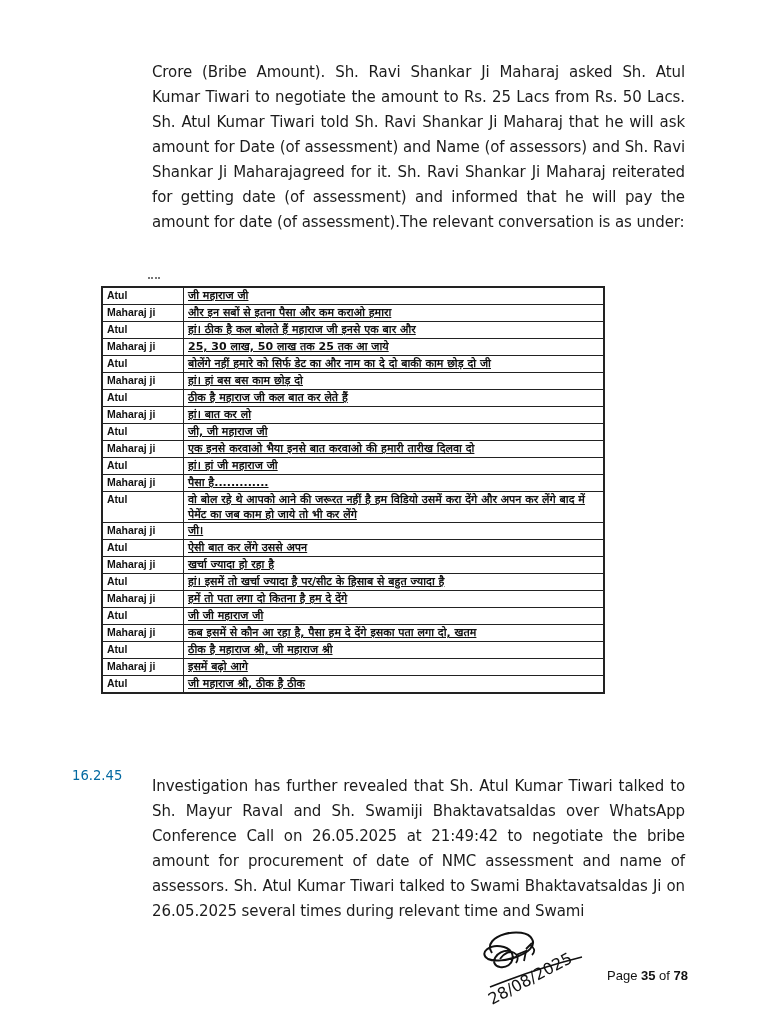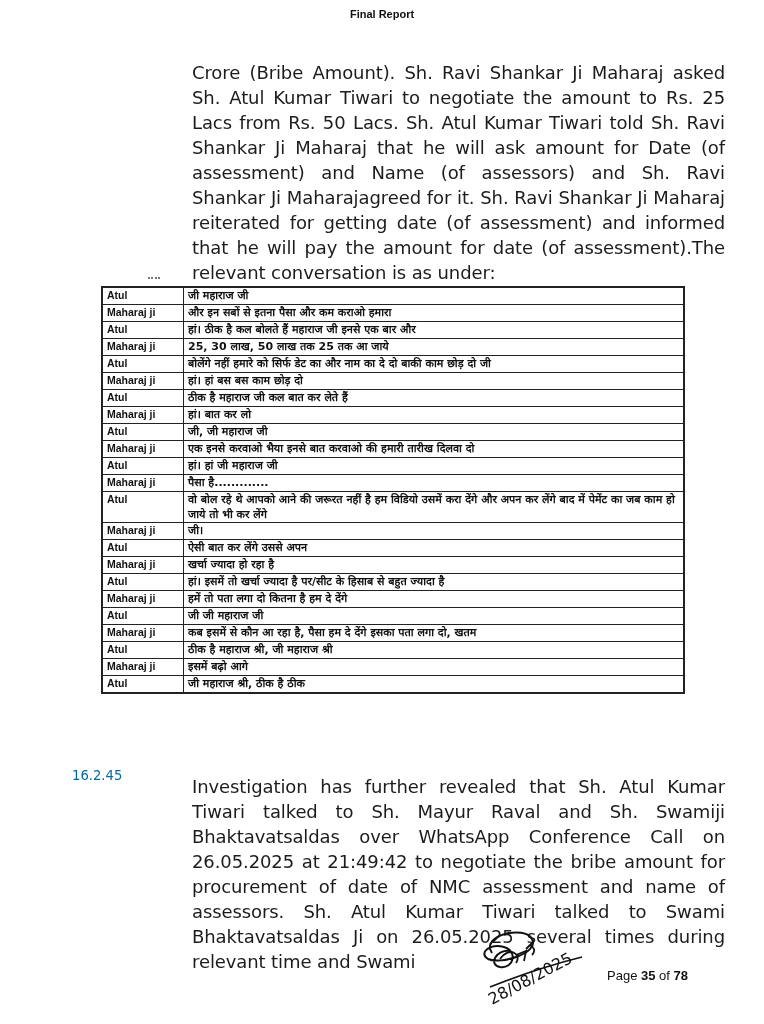--- a/index.html
+++ b/index.html
@@ -7,64 +7,62 @@
       width: 764px; height: 1024px; position: relative; overflow: hidden;
       font-family: "DejaVu Sans", sans-serif; color: #1a1a1a;
     }
     .header {
       position: absolute; top: 8px; left: 0; width: 764px;
       text-align: center; font-family: "Liberation Sans", sans-serif;
       font-weight: bold; font-size: 11px; line-height: 12px; color: #111;
     }
     .para {
       position: absolute; left: 152px; width: 533px;
-      font-family: "DejaVu Sans", sans-serif; font-size: 18px;
+      font-family: "DejaVu Sans", sans-serif; font-size: 15px;
       line-height: 25px; text-align: justify; color: #1c1c1c;
       letter-spacing: -0.1px;
-      margin-left: 40px;
     }
     .para1 { top: 60px; }
     .para2 { top: 774px; }
     .para-num {
       position: absolute; left: 72px; top: 763px;
       font-family: "DejaVu Sans", sans-serif; font-size: 13.2px; line-height: 25px;
       color: #0369a1;
     }
     table.conv {
-      position: absolute; top: 286px; left: 101px; width: 584px;
+      position: absolute; top: 286px; left: 101px; width: 504px;
       border-collapse: collapse; border: 2px solid #222;
       font-family: "DejaVu Sans", sans-serif;
     }
     table.conv td {
       border: 1.4px solid #222; padding: 0 4px; height: 16px;
       font-size: 11px; line-height: 15px; vertical-align: top; color: #111;
     }
     table.conv td.speaker {
       width: 72px; font-family: "Liberation Sans", sans-serif;
       font-weight: bold; font-size: 10.5px; white-space: nowrap;
     }
-    table.conv td.line { font-weight: bold; }
+    table.conv td.line { font-weight: bold; text-decoration: underline; }
     .tick-marks {
       position: absolute; left: 148px; top: 277px; width: 12px; height: 3px;
       border-top: 2px dotted #777;
     }
     .signature {
       position: absolute; left: 470px; top: 925px; width: 130px; height: 90px;
     }
     .page-num {
       position: absolute; left: 607px; top: 968px;
       font-family: "Liberation Sans", sans-serif; font-size: 13px; color: #111;
     }
     .page-num b { font-weight: bold; }
   </style>
 </head>
 <body>
 
 <div class="header">
-  <div>Final Report</div>
 </div>
 
 <div class="para para1">Crore (Bribe Amount). Sh. Ravi Shankar Ji Maharaj asked Sh. Atul Kumar Tiwari to negotiate the amount to Rs. 25 Lacs from Rs. 50 Lacs. Sh. Atul Kumar Tiwari told Sh. Ravi Shankar Ji Maharaj that he will ask amount for Date (of assessment) and Name (of assessors) and Sh. Ravi Shankar Ji Maharajagreed for it. Sh. Ravi Shankar Ji Maharaj reiterated for getting date (of assessment) and informed that he will pay the amount for date (of assessment).The relevant conversation is as under:</div>
 
 <div class="tick-marks"></div>
 
 <table class="conv">
   <tbody id="conv-body">
       <tr>
         <td class="speaker">Atul</td>

